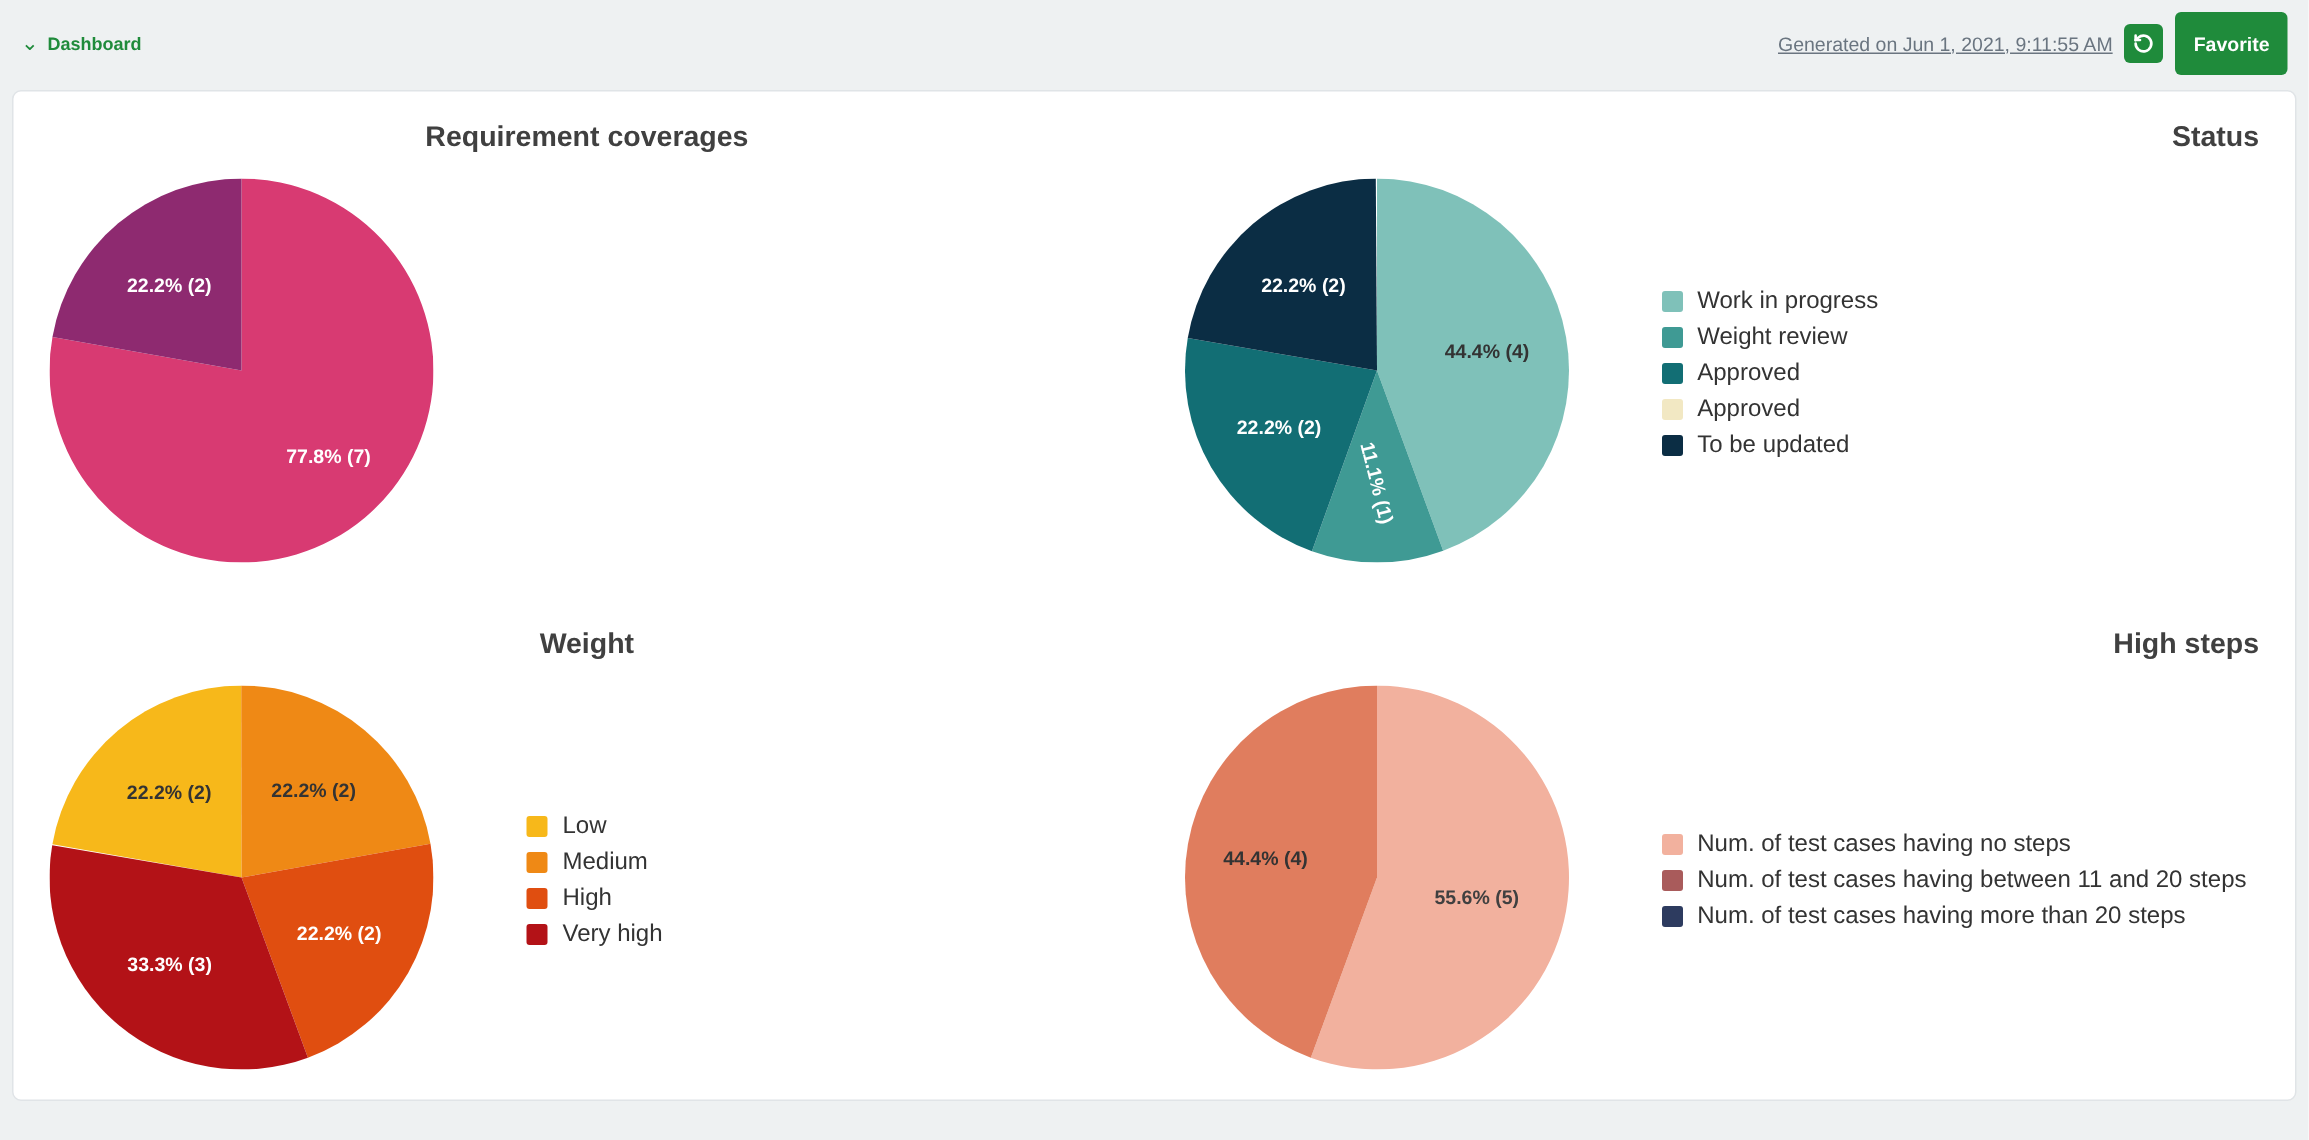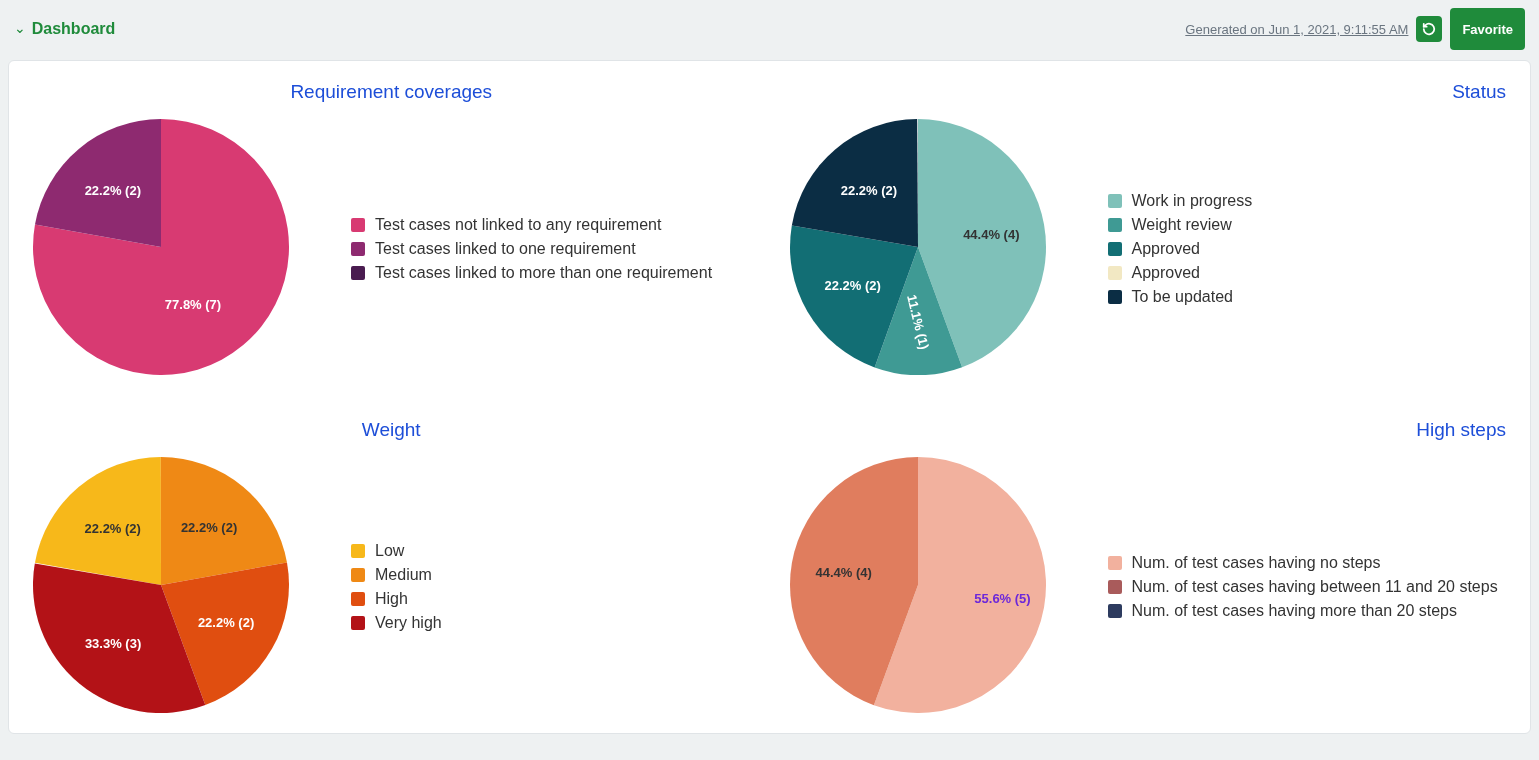--- a/index.html
+++ b/index.html
@@ -20,21 +20,21 @@
     gap: 6px;
   }
   .chevron {
     color: #1f8b3b;
     font-size: 14px;
     display: inline-block;
     transform: translateY(-1px);
   }
   .title {
     color: #1f8b3b;
-    font-size: 16px;
+    font-size: 12px;
     font-weight: 600;
   }
   .header-right {
     margin-left: auto;
     display: flex;
     align-items: center;
     gap: 8px;
   }
   .timestamp {
     color: #6a7580;
@@ -64,22 +64,22 @@
   }
   .grid {
     display: grid;
     grid-template-columns: 1fr 1fr;
     column-gap: 40px;
     row-gap: 40px;
   }
   .cell { display: flex; flex-direction: column; }
   .cell-title {
     font-size: 19px;
-    font-weight: 400;
-    color: #1d4ed8;
+    font-weight: 700;
+    color: #404040;
     margin-bottom: 16px;
   }
   .cell:nth-child(1) .cell-title,
   .cell:nth-child(3) .cell-title { text-align: center; }
   .cell:nth-child(2) .cell-title,
   .cell:nth-child(4) .cell-title { text-align: right; }
   .chart-row {
     display: flex;
     align-items: center;
     gap: 30px;
@@ -130,35 +130,21 @@
 </div>
 
 <div class="panel">
   <div class="grid" id="charts-grid">
       <div class="cell">
         <div class="cell-title">Requirement coverages</div>
         <div class="chart-row">
           <div class="pie-wrap"><svg width="256" height="256" viewBox="0 0 256 256">
               <path d="M 128 128 L 128 0 A 128 128 0 1 1 1.9757651802617033 105.59704845116471 Z" fill="#d83a72"></path>
               <path d="M 128 128 L 1.9757651802617033 105.59704845116471 A 128 128 0 0 1 127.99999999999997 0 Z" fill="#8e2a70"></path>
-            </svg><div class="pie-label" style="left: 160px; top: 185.487px; color: rgb(255, 255, 255);">77.8% (7)</div><div class="pie-label" style="left: 79.8311px; top: 70.513px; color: rgb(255, 255, 255);">22.2% (2)</div></div>
-          <div class="legend">
-            <div class="legend-item">
-              <span class="swatch" style="background: rgb(216, 58, 114);"></span>
-              <span>Test cases not linked to any requirement</span>
-            </div>
-            <div class="legend-item">
-              <span class="swatch" style="background: rgb(142, 42, 112);"></span>
-              <span>Test cases linked to one requirement</span>
-            </div>
-            <div class="legend-item">
-              <span class="swatch" style="background: rgb(74, 28, 80);"></span>
-              <span>Test cases linked to more than one requirement</span>
-            </div>
-          </div>
+            </svg><div class="pie-label" style="left: 186px; top: 185.487px; color: rgb(255, 255, 255);">77.8% (7)</div><div class="pie-label" style="left: 79.8311px; top: 70.513px; color: rgb(255, 255, 255);">22.2% (2)</div></div>
         </div>
       </div>
       <div class="cell">
         <div class="cell-title">Status</div>
         <div class="chart-row">
           <div class="pie-wrap"><svg width="256" height="256" viewBox="0 0 256 256">
               <path d="M 128 128 L 128 0 A 128 128 0 0 1 172.11429416633817 248.1579337796959 Z" fill="#7fc1b9"></path>
               <path d="M 128 128 L 172.11429416633817 248.1579337796959 A 128 128 0 0 1 84.64154620860268 248.43273842614087 Z" fill="#3f9a94"></path>
               <path d="M 128 128 L 84.64154620860268 248.43273842614087 A 128 128 0 0 1 1.8374918209282498 106.38931907677006 Z" fill="#126e74"></path>
               <path d="M 128 128 L 1.8374918209282498 106.38931907677006 A 128 128 0 0 1 127.1957575724086 0.0025266104144492374 Z" fill="#0b2d44"></path>
@@ -215,21 +201,21 @@
             </div>
           </div>
         </div>
       </div>
       <div class="cell">
         <div class="cell-title">High steps</div>
         <div class="chart-row">
           <div class="pie-wrap"><svg width="256" height="256" viewBox="0 0 256 256">
               <path d="M 128 128 L 128 0 A 128 128 0 1 1 83.88570583366176 248.15793377969587 Z" fill="#f2b19e"></path>
               <path d="M 128 128 L 83.88570583366176 248.15793377969587 A 128 128 0 0 1 127.99999999999997 0 Z" fill="#e07d5e"></path>
-            </svg><div class="pie-label" style="left: 213px; top: 141.127px; color: #6d28d9;">55.6% (5)</div><div class="pie-label" style="left: 54.1577px; top: 114.873px; color: rgb(51, 51, 51);">44.4% (4)</div></div>
+            </svg><div class="pie-label" style="left: 195px; top: 141.127px; color: #404040;">55.6% (5)</div><div class="pie-label" style="left: 54.1577px; top: 114.873px; color: rgb(51, 51, 51);">44.4% (4)</div></div>
           <div class="legend">
             <div class="legend-item">
               <span class="swatch" style="background: rgb(242, 177, 158);"></span>
               <span>Num. of test cases having no steps</span>
             </div>
             <div class="legend-item">
               <span class="swatch" style="background: rgb(169, 91, 91);"></span>
               <span>Num. of test cases having between 11 and 20 steps</span>
             </div>
             <div class="legend-item">

